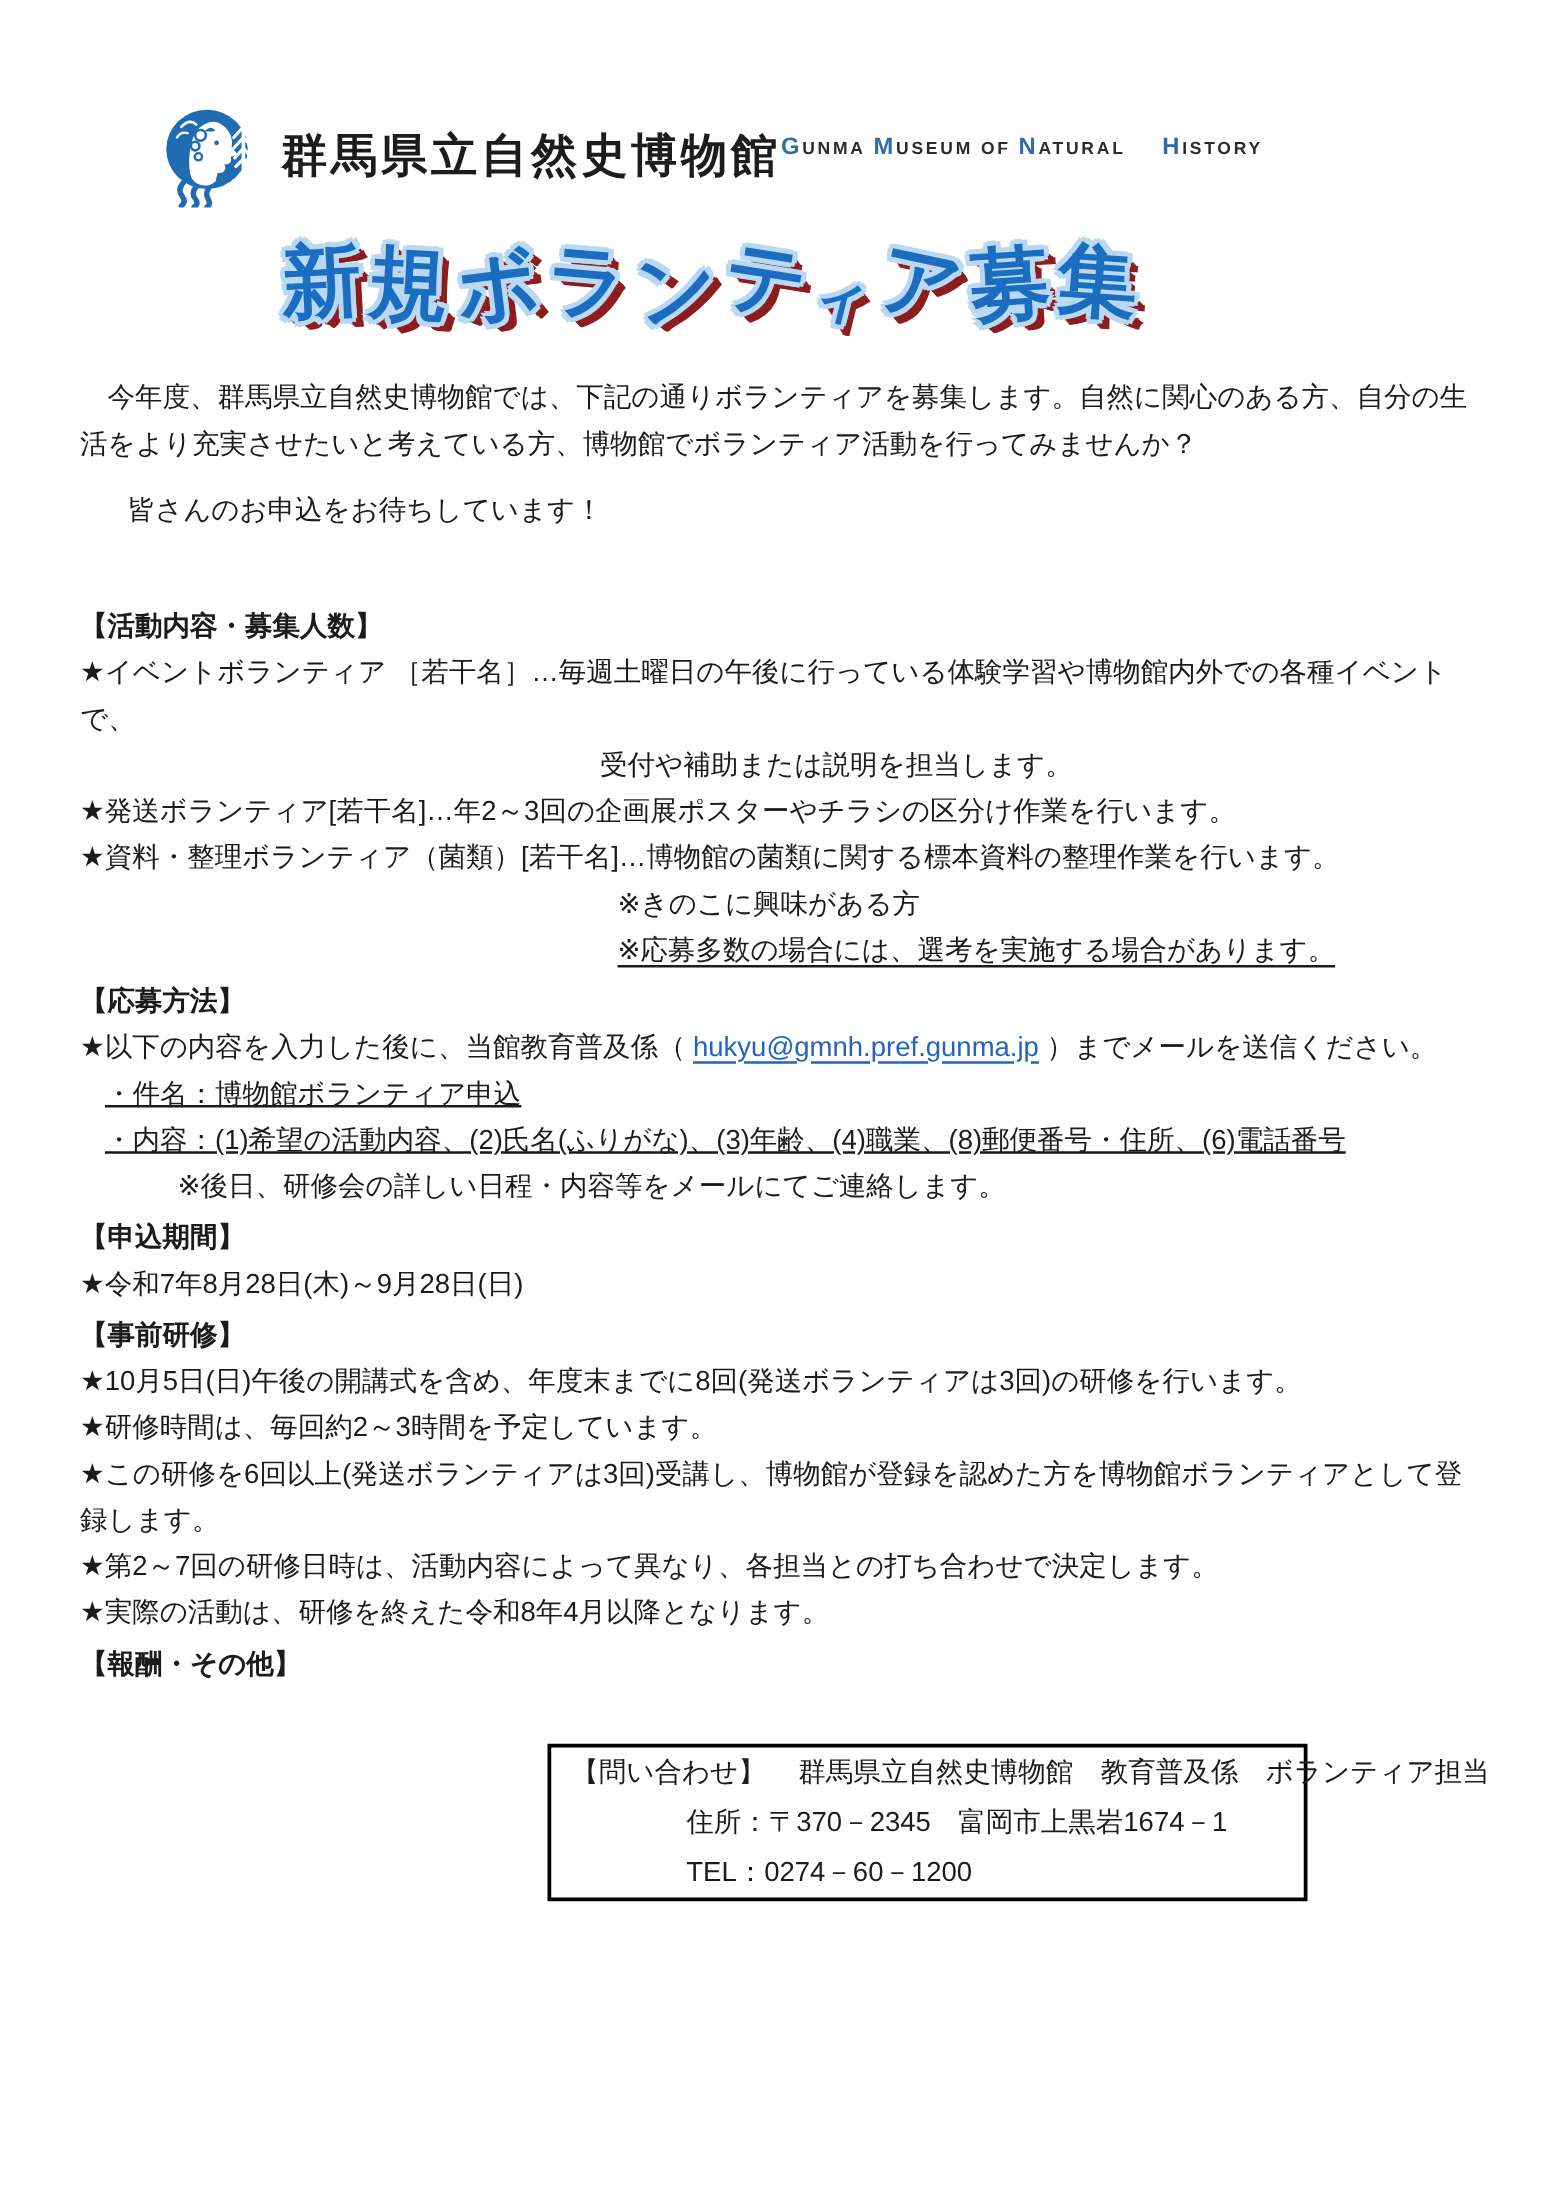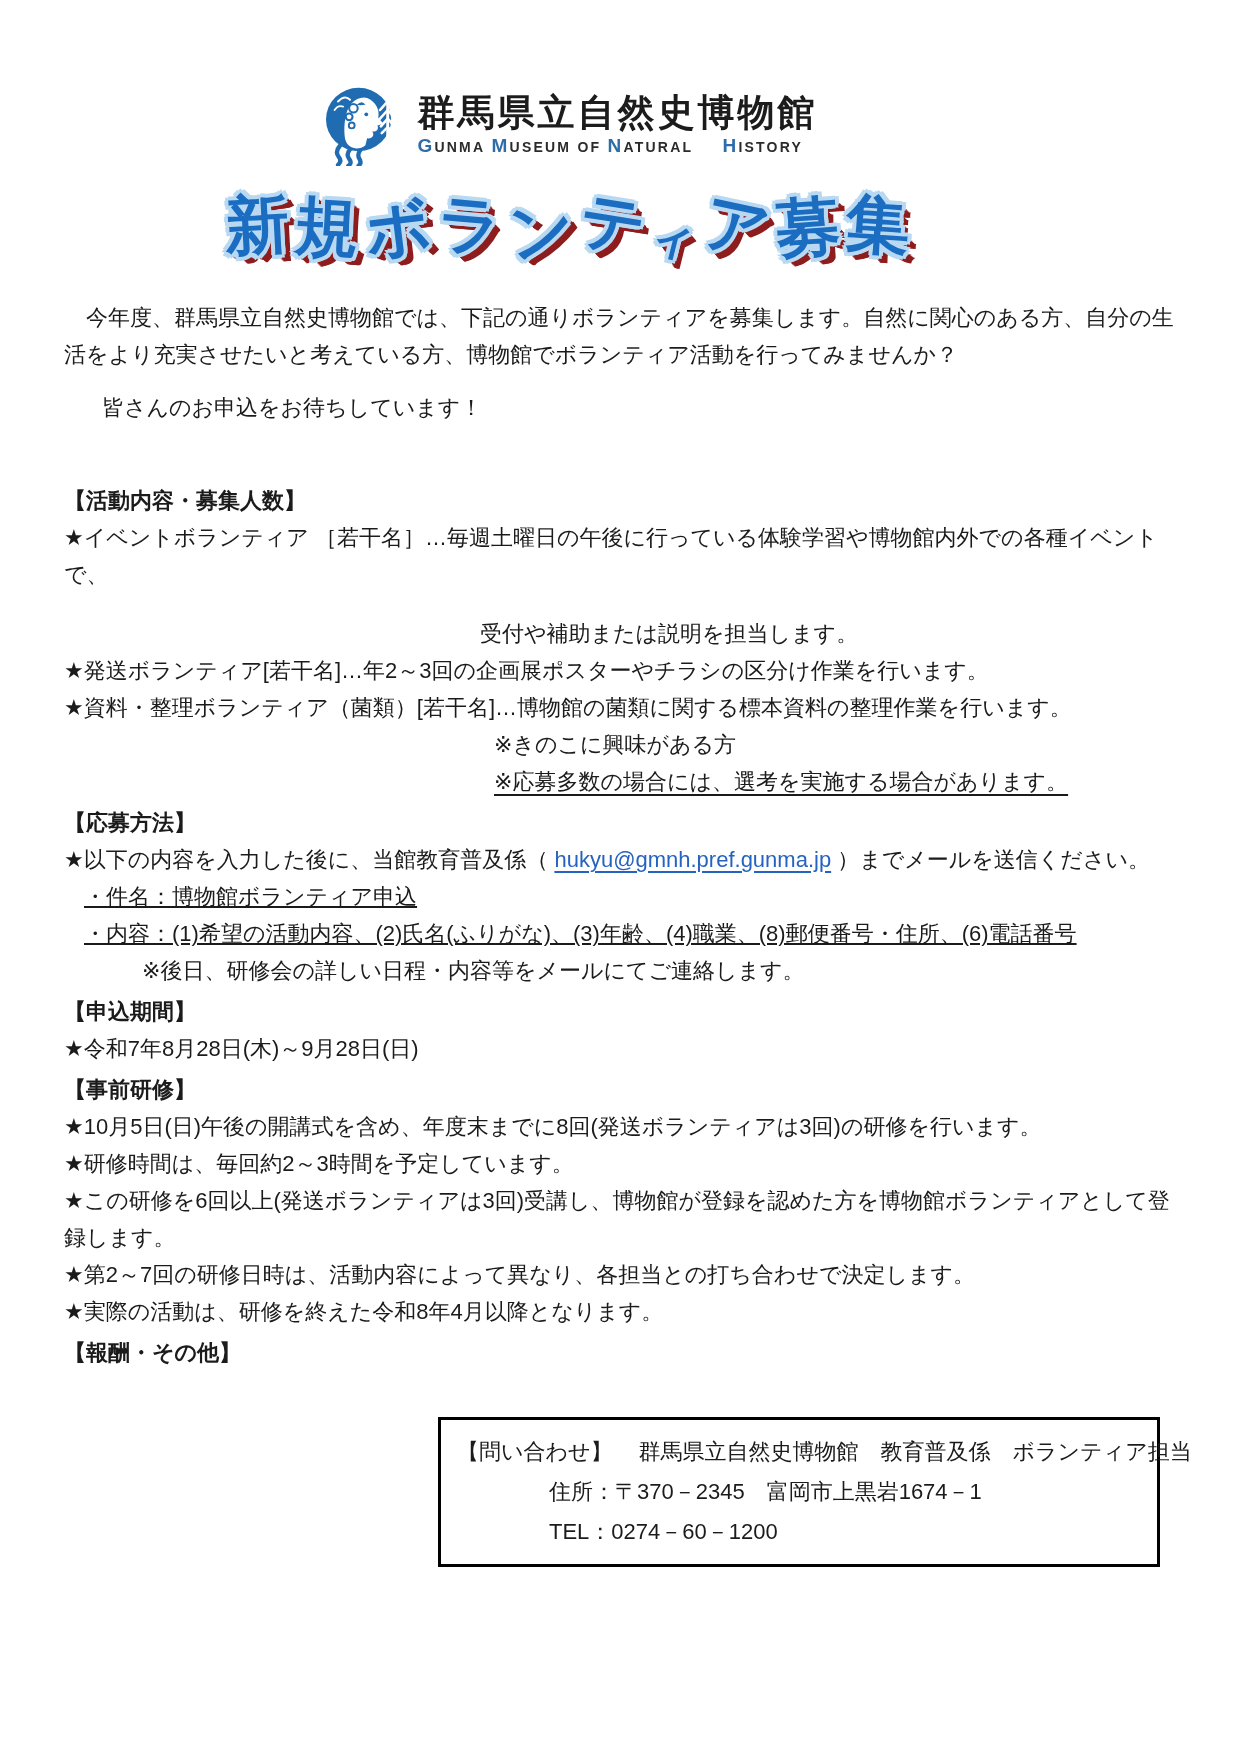--- a/index.html
+++ b/index.html
@@ -16,21 +16,21 @@
 
   
   .header{
     display:flex;
     align-items:center;
     justify-content:center;
     gap:8px;
     transform:translateX(-55px);
   }
   .logo-svg{display:block;}
-  .org-text{display:flex;flex-direction:column;align-items:flex-start;}
+  .org-text{display:flex;flex-direction:row;align-items:flex-start;}
   .org-jp{
     font-size:37px;
     font-weight:bold;
     letter-spacing:3px;
     color:#1c1c1c;
     line-height:1.1;
     white-space:nowrap;
   }
   .org-en{
     margin-top:2px;
@@ -78,34 +78,34 @@
   .tch9{transform:rotate(4deg);}
 
   
   .intro{margin:30px 0 0;font-size:22px;line-height:37px;text-indent:1em;}
   .intro2{margin:16px;font-size:22px;line-height:37px;text-indent:1em;}
 
   .sec{margin-top:4px;}
   .sec.first{margin-top:56px;}
   .sec-heading{font-size:22px;line-height:37px;font-weight:bold;}
   .line{font-size:22px;line-height:37px;}
-  .indent-center{margin-left:416px;margin-top:22px;}
+  .indent-center{margin-left:416px;}
   .note{margin-left:430px;}
   .sub{margin-left:20px;text-decoration:underline;}
   .subnote{margin-left:78px;}
   .underlined{text-decoration:underline;text-underline-offset:5px;text-decoration-thickness:1.5px;}
   .email-link{color:#2563c0;text-decoration:underline;text-underline-offset:4px;cursor:pointer;}
 
   
   .contact-box{
     margin:46px 0 0 374px;
-    width:722px;
+    width:608px;
     box-sizing:border-box;
     border:3px solid #000;
-    padding:12px 16px;
+    padding:0 16px;
     font-size:22px;
     line-height:40px;
   }
   .contact-line1{display:flex;}
   .contact-label{white-space:nowrap;}
   .contact-org{margin-left:26px;white-space:nowrap;}
   .contact-indent{padding-left:92px;white-space:nowrap;}
 </style>
 </head>
 <body>

